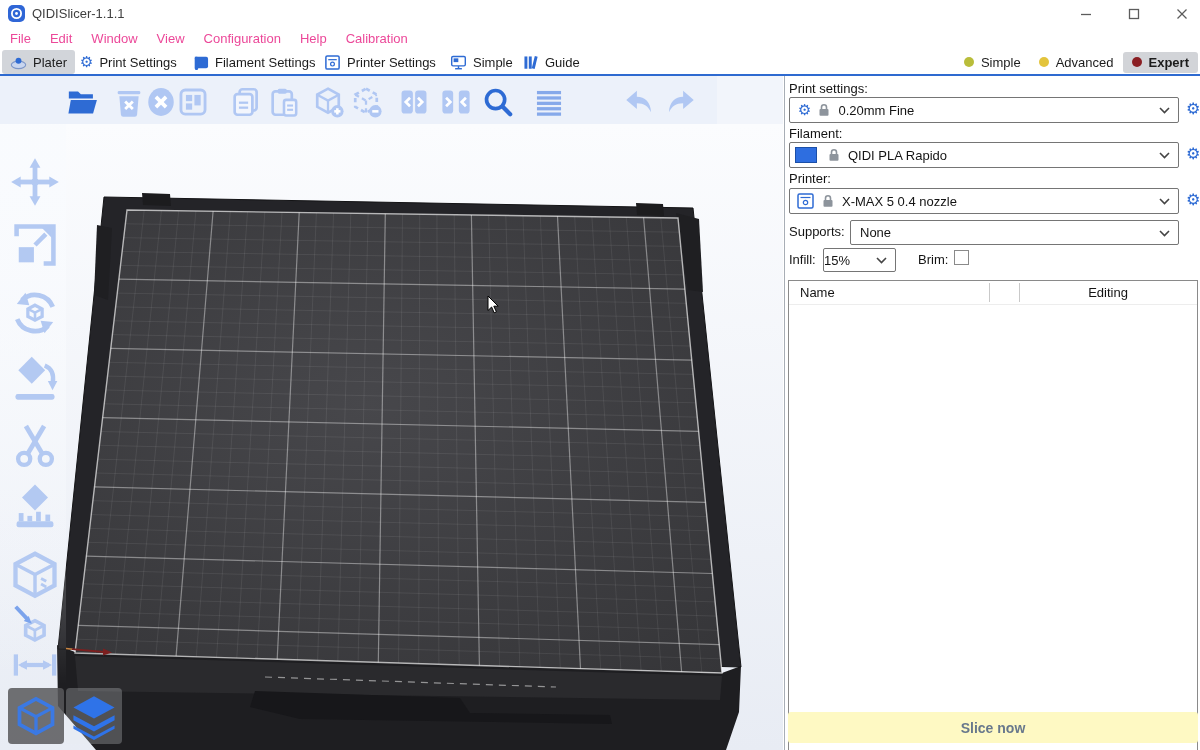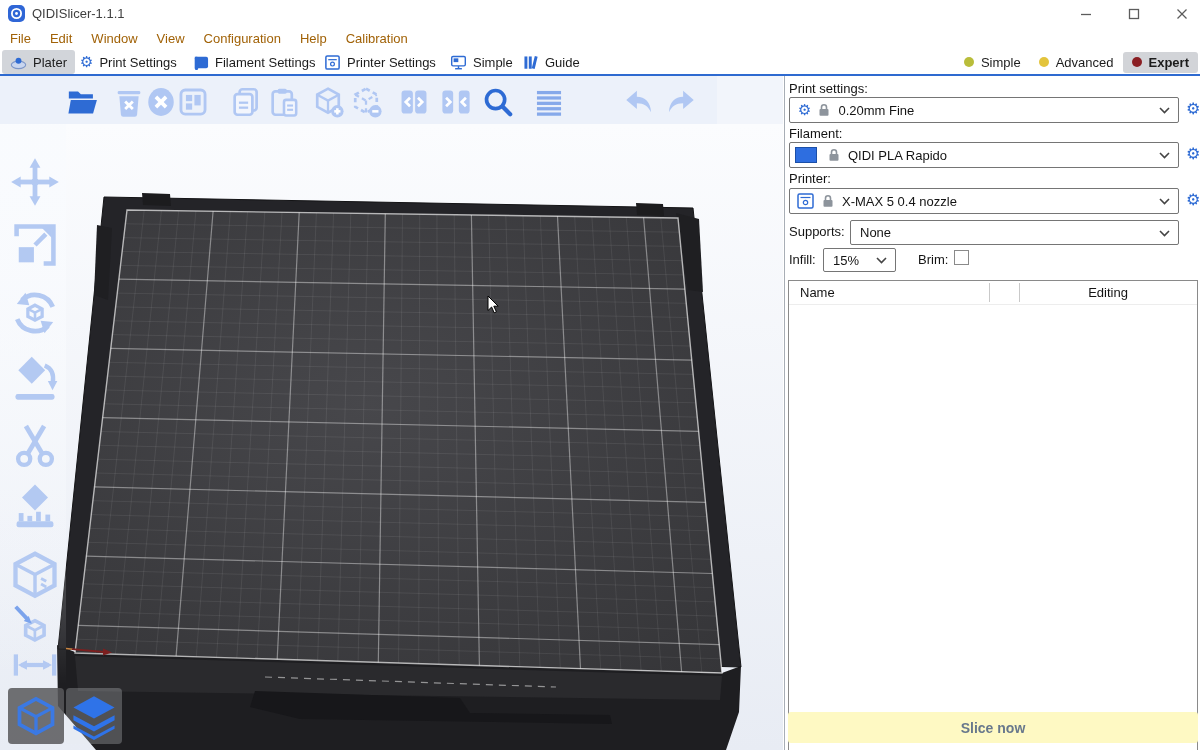--- a/index.html
+++ b/index.html
@@ -6,21 +6,21 @@
   body{font-family:"Liberation Sans", sans-serif; background:#fff;}
   #app{position:relative;width:1200px;height:750px;overflow:hidden;background:#fff;-webkit-font-smoothing:antialiased;}
   
   .titlebar{position:absolute;left:0;top:0;width:1200px;height:28px;background:#ffffff;}
   .app-logo{position:absolute;left:8px;top:5px;width:17px;height:17px;border-radius:5px;background:#2f66d6;}
   .title-text{position:absolute;left:32px;top:6px;font-size:13px;color:#404040;}
   .winbtn{position:absolute;top:0;width:44px;height:28px;display:flex;align-items:center;justify-content:center;}
   .winbtn svg{display:block;}
   
   .menubar{position:absolute;left:0;top:28px;width:1200px;height:21px;background:#fff;display:flex;align-items:center;padding-left:8px;box-sizing:border-box;}
-  .menu-item{font-size:13px;color:#a16207;margin-right:15px;padding:1px 2px;white-space:nowrap;}
+  .menu-item{font-size:13px;color:#ec4899;margin-right:15px;padding:1px 2px;white-space:nowrap;}
   
   .tabbar{position:absolute;left:0;top:49px;width:1200px;height:27px;background:#fff;}
   .tab-underline{position:absolute;left:0;bottom:0;width:1200px;height:2px;background:#2e6ad0;}
   .tab{position:absolute;top:1px;height:24px;display:flex;align-items:center;gap:6px;padding:0 8px;border-radius:3px;font-size:13px;color:#1c1c1c;}
   .tab.active{background:#d2d5da;}
   .tab .glyph-gear{font-size:15px;color:#2e6bd4;line-height:1;}
   .modes{position:absolute;right:2px;top:1px;height:24px;display:flex;align-items:center;}
   .mode{display:flex;align-items:center;gap:7px;font-size:13px;color:#1c1c1c;padding:3px 9px;border-radius:3px;}
   .mode.active{background:#d2d4d8;font-weight:bold;}
   .mode-dot{width:10px;height:10px;border-radius:50%;}
@@ -527,21 +527,21 @@
     <div class="plabel" style="top:148px;">Supports:</div>
     <div class="combo" style="left:65px;top:144px;width:329px;height:25px;">
       <span class="combo-text" style="margin-left:9px;">None</span>
       <svg class="chev" width="11" height="7" viewBox="0 0 11 7">
           <polyline points="1,1 5.5,5.5 10,1" fill="none" stroke="#444" stroke-width="1.6"></polyline>
         </svg>
     </div>
 
     <div class="plabel" style="top:176px;">Infill:</div>
     <div class="combo" style="left:38px;top:172px;width:73px;height:24px;">
-      <span class="combo-text" style="margin-left:9px;">15%</span>
+      <span class="combo-text" style="">15%</span>
       <svg class="chev" width="11" height="7" viewBox="0 0 11 7">
           <polyline points="1,1 5.5,5.5 10,1" fill="none" stroke="#444" stroke-width="1.6"></polyline>
         </svg>
     </div>
     <div class="plabel" style="left:133px;top:176px;">Brim:</div>
     <div class="checkbox" style="left:169px;top:174px;"></div>
 
     <div class="objlist">
       <div class="hdr">
         <span class="col-name">Name</span>

